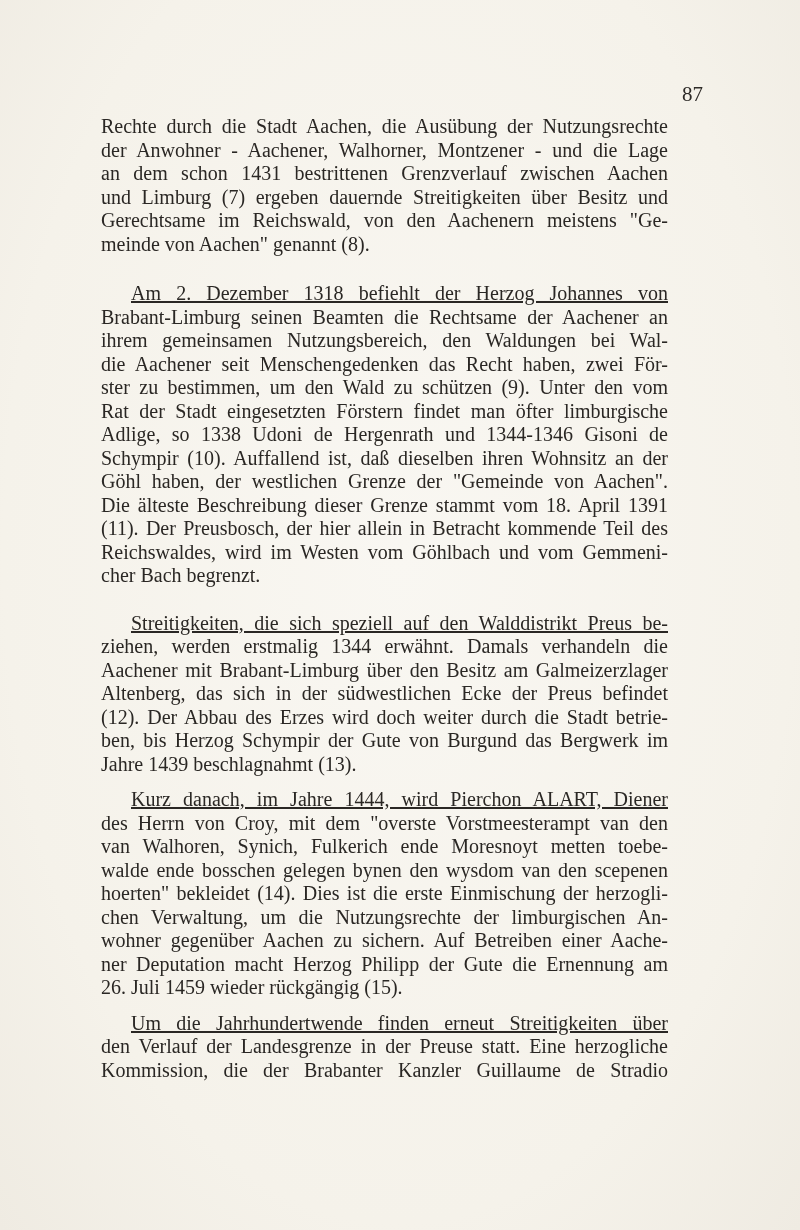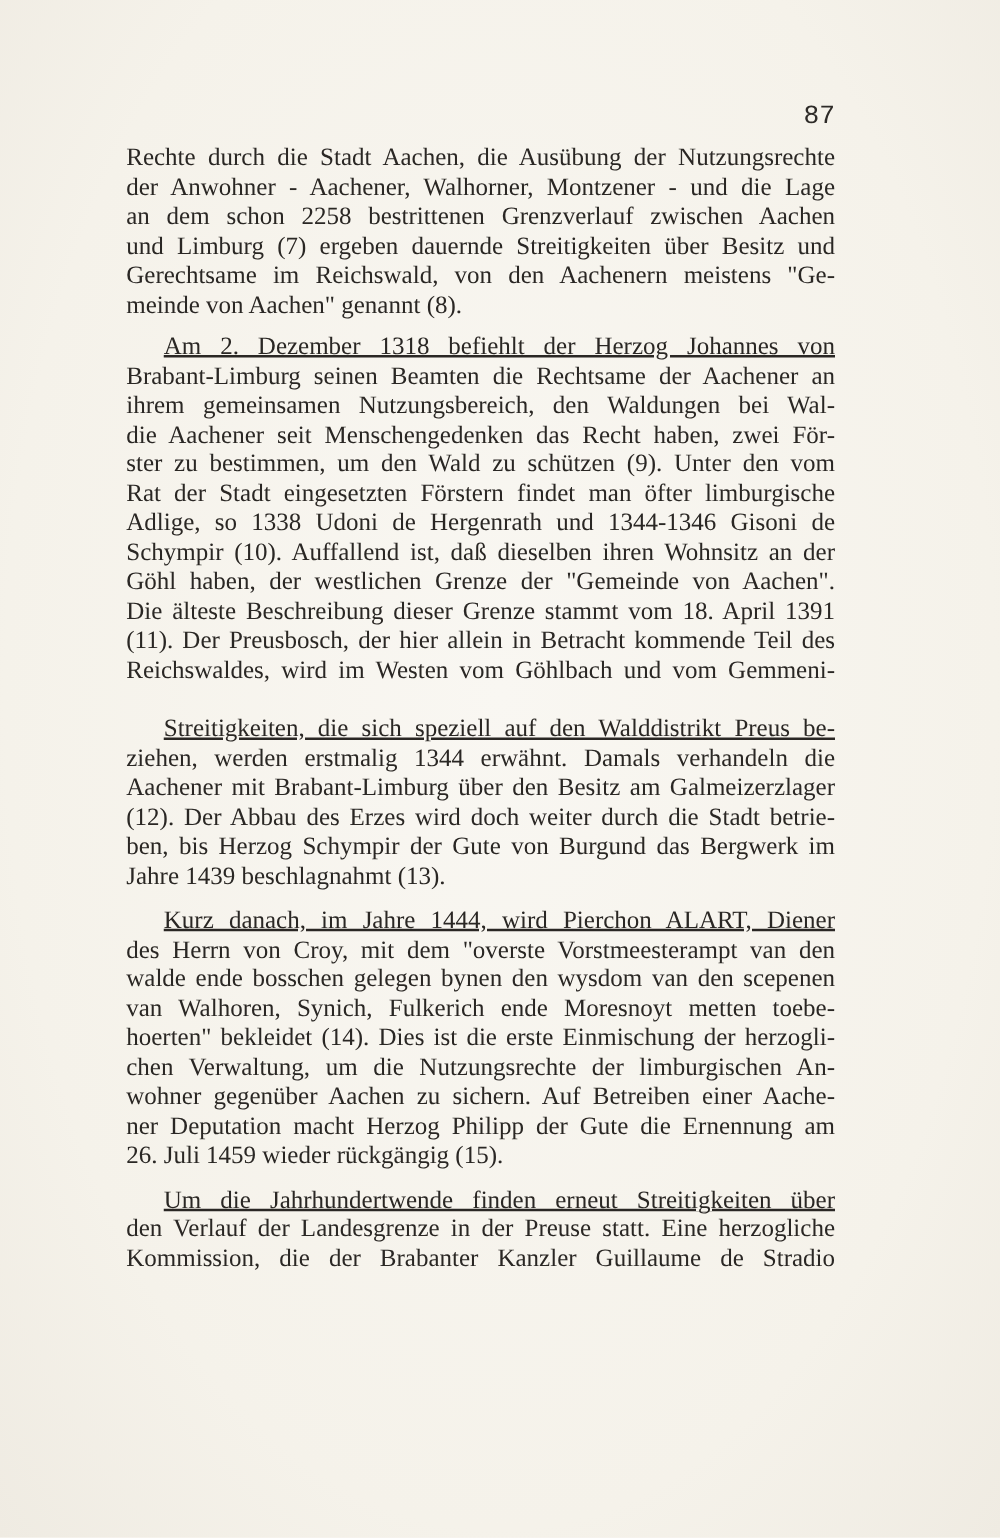--- a/index.html
+++ b/index.html
@@ -15,24 +15,24 @@
   }
   .page {
     position: absolute;
     left: 0; top: 0;
     width: 800px; height: 1230px;
     background: radial-gradient(ellipse at 50% 45%, #f9f7f2 0%, #f5f2ea 70%, #efebe2 100%);
   }
   .page-number {
     position: absolute;
     top: 82px;
-    left: 631px;
+    left: 666px;
     width: 37px;
     text-align: right;
-    font-family: Liberation Mono, monospace;
+    font-family: Liberation Serif, serif;
     font-size: 21px;
     color: #2e2b28;
   }
   .body-text {
     position: absolute;
     top: 115px;
     left: 101px;
     width: 567px;
     font-family: "Liberation Serif", serif;
     font-size: 20px;
@@ -56,64 +56,66 @@
   }
 </style>
 </head>
 <body>
 
 <div class="page">
   <div class="page-number">87</div>
 
   <div class="body-text">
 
-    <div class="para" style="margin-bottom:0;">
+    <div class="para" style="margin-bottom:16px;">
       <span class="line">Rechte durch die Stadt Aachen, die Ausübung der Nutzungsrechte</span>
       <span class="line">der Anwohner - Aachener, Walhorner, Montzener - und die Lage</span>
-      <span class="line">an dem schon 2258 bestrittenen Grenzverlauf zwischen Aachen</span>
+      <span class="line">an dem schon 1431 bestrittenen Grenzverlauf zwischen Aachen</span>
       <span class="line">und Limburg (7) ergeben dauernde Streitigkeiten über Besitz und</span>
       <span class="line">Gerechtsame im Reichswald, von den Aachenern meistens "Ge-</span>
       <span class="line last">meinde von Aachen" genannt (8).</span>
     </div>
 
     <div style="height:10px"></div>
 
     <div class="para">
       <span class="line indent">Am 2. Dezember 1318 befiehlt der Herzog Johannes von</span>
       <span class="line">Brabant-Limburg seinen Beamten die Rechtsame der Aachener an</span>
       <span class="line">ihrem gemeinsamen Nutzungsbereich, den Waldungen bei Wal-</span>
       <span class="line">die Aachener seit Menschengedenken das Recht haben, zwei För-</span>
       <span class="line">ster zu bestimmen, um den Wald zu schützen (9). Unter den vom</span>
       <span class="line">Rat der Stadt eingesetzten Förstern findet man öfter limburgische</span>
       <span class="line">Adlige, so 1338 Udoni de Hergenrath und 1344-1346 Gisoni de</span>
       <span class="line">Schympir (10). Auffallend ist, daß dieselben ihren Wohnsitz an der</span>
       <span class="line">Göhl haben, der westlichen Grenze der "Gemeinde von Aachen".</span>
       <span class="line">Die älteste Beschreibung dieser Grenze stammt vom 18. April 1391</span>
       <span class="line">(11). Der Preusbosch, der hier allein in Betracht kommende Teil des</span>
       <span class="line">Reichswaldes, wird im Westen vom Göhlbach und vom Gemmeni-</span>
+      <span class="line last">cher Bach begrenzt.</span>
     </div>
 
     <div style="height:24px"></div>
 
     <div class="para">
       <span class="line indent">Streitigkeiten, die sich speziell auf den Walddistrikt Preus be-</span>
       <span class="line">ziehen, werden erstmalig 1344 erwähnt. Damals verhandeln die</span>
       <span class="line">Aachener mit Brabant-Limburg über den Besitz am Galmeizerzlager</span>
+      <span class="line">Altenberg, das sich in der südwestlichen Ecke der Preus befindet</span>
       <span class="line">(12). Der Abbau des Erzes wird doch weiter durch die Stadt betrie-</span>
       <span class="line">ben, bis Herzog Schympir der Gute von Burgund das Bergwerk im</span>
       <span class="line last">Jahre 1439 beschlagnahmt (13).</span>
     </div>
 
     <div style="height:12px"></div>
 
     <div class="para">
       <span class="line indent">Kurz danach, im Jahre 1444, wird Pierchon ALART, Diener</span>
       <span class="line">des Herrn von Croy, mit dem "overste Vorstmeesterampt van den</span>
+      <span class="line">van Walhoren, Synich, Fulkerich ende Moresnoyt metten toebe-</span>
       <span class="line">walde ende bosschen gelegen bynen den wysdom van den scepenen</span>
-      <span class="line">van Walhoren, Synich, Fulkerich ende Moresnoyt metten toebe-</span>
       <span class="line">hoerten" bekleidet (14). Dies ist die erste Einmischung der herzogli-</span>
       <span class="line">chen Verwaltung, um die Nutzungsrechte der limburgischen An-</span>
       <span class="line">wohner gegenüber Aachen zu sichern. Auf Betreiben einer Aache-</span>
       <span class="line">ner Deputation macht Herzog Philipp der Gute die Ernennung am</span>
       <span class="line last">26. Juli 1459 wieder rückgängig (15).</span>
     </div>
 
     <div style="height:12px"></div>
 
     <div class="para">

